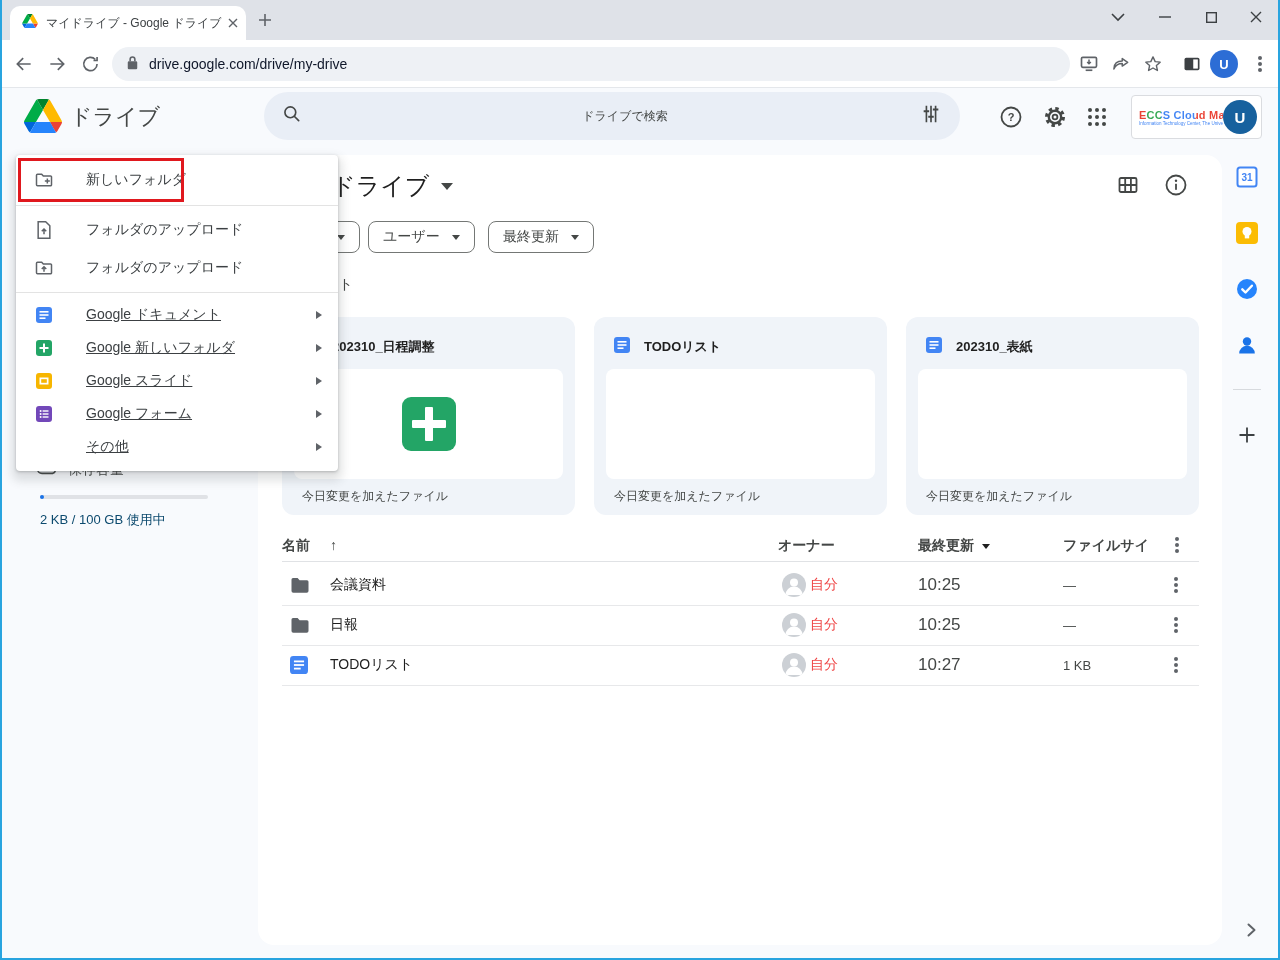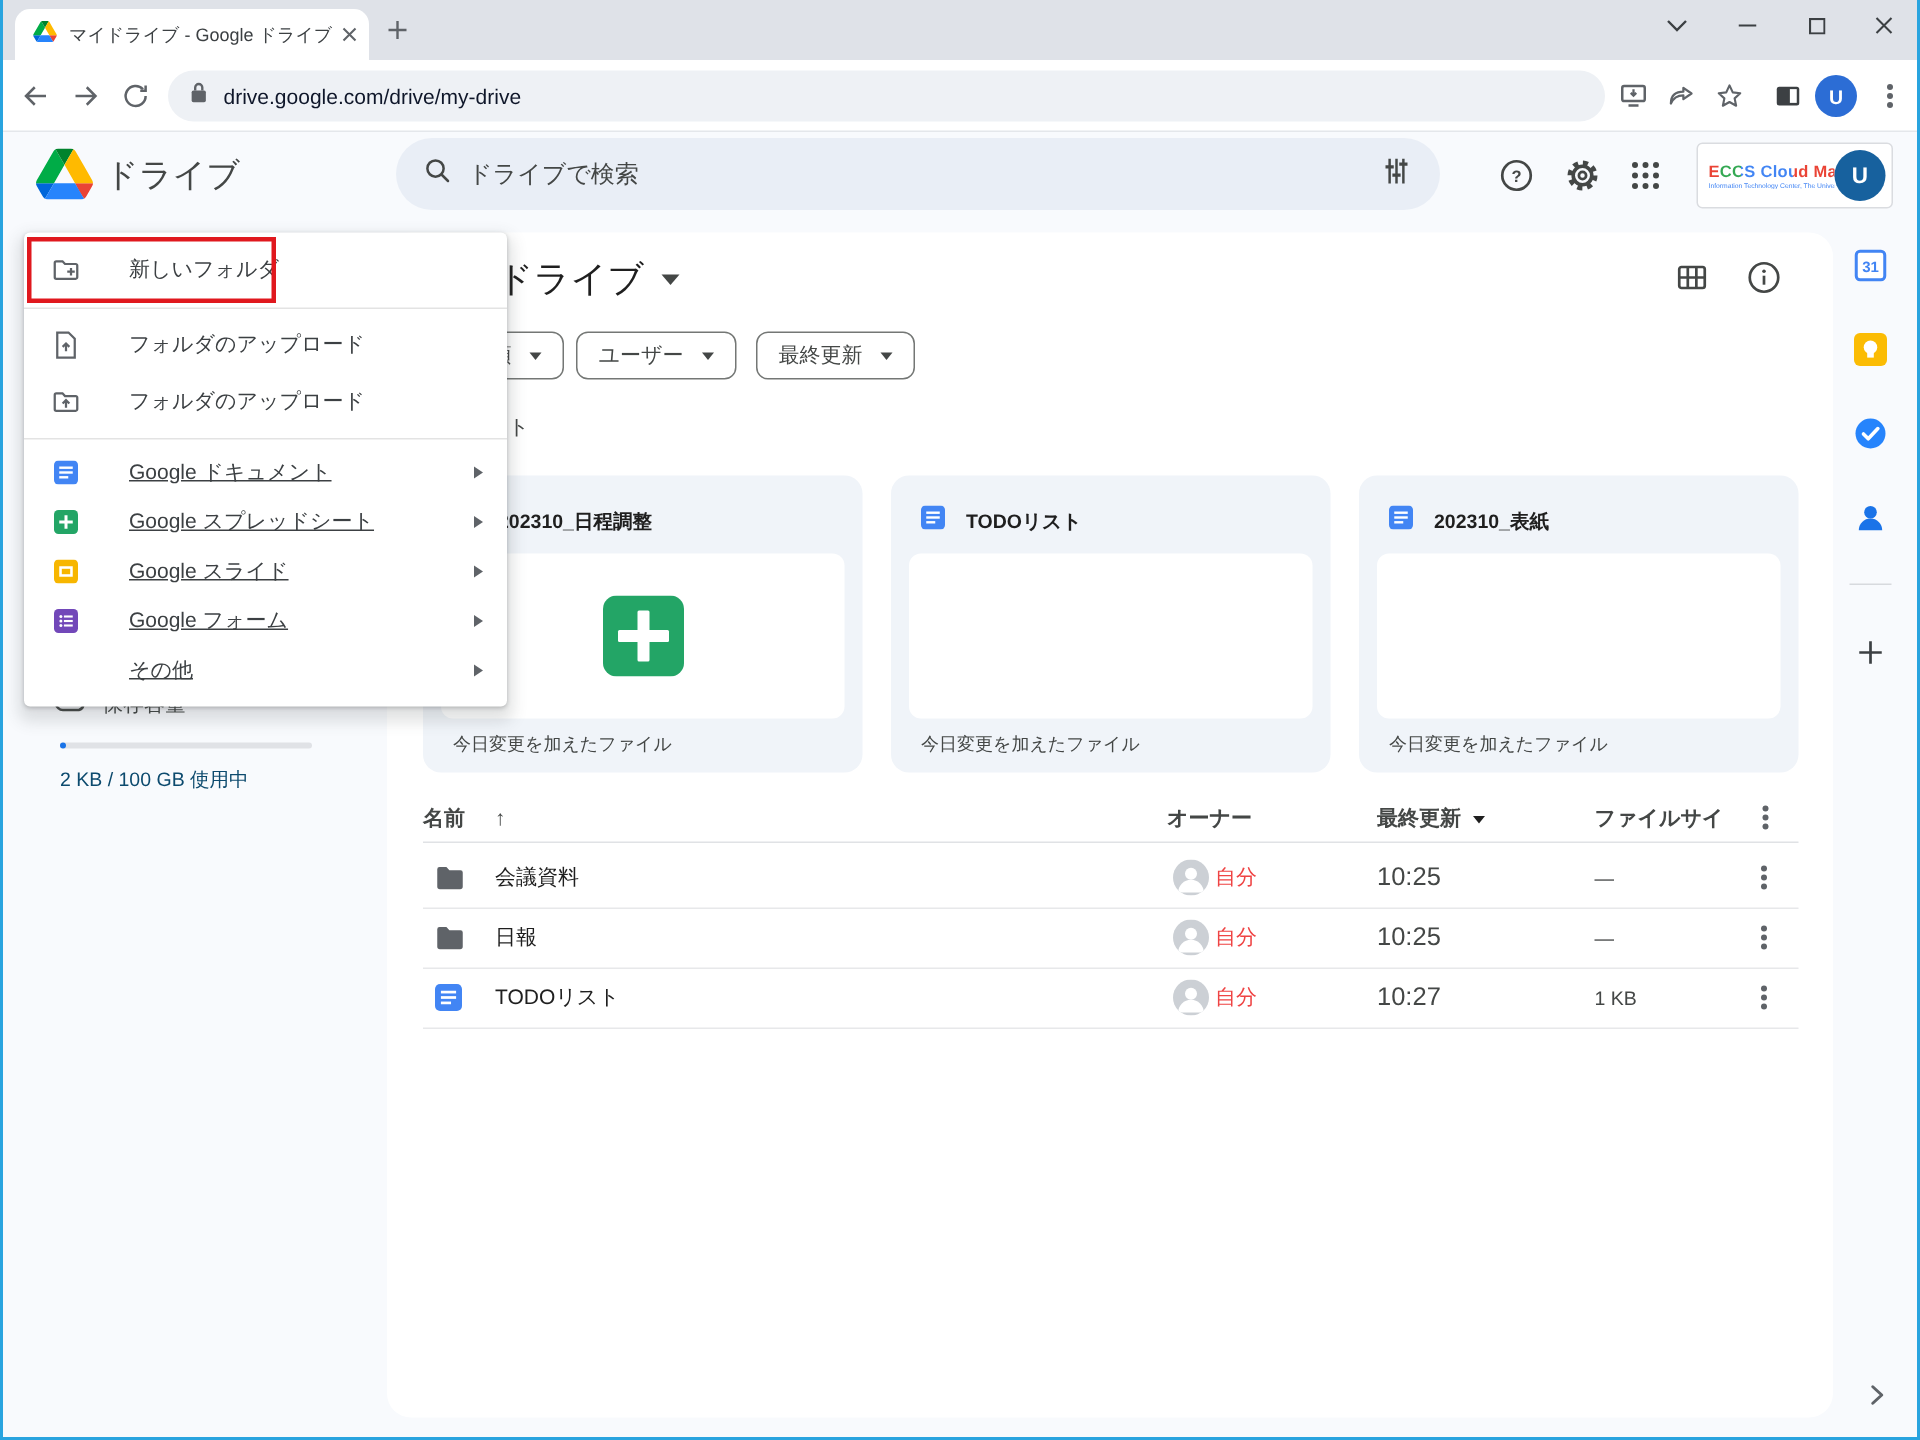--- a/index.html
+++ b/index.html
@@ -27,21 +27,21 @@
   .url{font-size:14px;color:#0f172a;margin-left:10px;}
   .tb-right{position:absolute;top:52px;width:24px;height:24px;}
   .avatar{border-radius:50%;color:#fff;display:flex;align-items:center;justify-content:center;font-weight:bold;}
   #tb-avatar{position:absolute;left:1210px;top:50px;width:28px;height:28px;background:#2c6dd5;font-size:13px;}
   .vdots{width:4px;height:4px;border-radius:50%;background:#5f6368;box-shadow:0 -6px 0 #5f6368,0 6px 0 #5f6368;}
   
   .drive-header{position:absolute;left:0;top:88px;width:1280px;height:58px;background:#f8fafd;}
   .drive-name{position:absolute;left:70px;top:102px;font-size:22px;color:#444746;}
   .searchbar{position:absolute;left:264px;top:92px;width:696px;height:48px;border-radius:24px;
              background:#e9eef6;display:flex;align-items:center;padding:0 18px;box-sizing:border-box;}
-  .search-ph{font-size:16px;color:#444746;margin-left:10px;flex:1;}
+  .search-ph{font-size:12px;color:#444746;margin-left:28px;flex:1;text-align:center;}
   .hd-ic{position:absolute;top:105px;width:24px;height:24px;}
   .eccs-card{position:absolute;left:1131px;top:95px;width:131px;height:44px;background:#fff;
              border:1px solid #dadce0;border-radius:4px;display:flex;align-items:center;
              padding:0 4px 0 7px;box-sizing:border-box;}
   .eccs-txt{flex:1;min-width:0;}
   .eccs-title{font-size:11px;font-weight:bold;white-space:nowrap;letter-spacing:.2px;color:#ea4335;}
   @supports (-webkit-background-clip:text){
     .eccs-title{background:linear-gradient(90deg,#ea4335 0 9%,#34a853 9% 26%,#4285f4 26% 39%,#4285f4 39% 67%,#ea4335 67% 100%);
                 -webkit-background-clip:text;background-clip:text;color:transparent;}
   }
@@ -50,21 +50,21 @@
   
   .storage-label{position:absolute;left:68px;top:461px;font-size:14px;color:#444746;}
   .storage-bar{position:absolute;left:40px;top:495px;width:168px;height:4px;border-radius:2px;background:#e0e2e6;}
   .storage-fill{width:4px;height:4px;border-radius:2px;background:#1a73e8;}
   .storage-usage{position:absolute;left:40px;top:511px;font-size:13px;color:#0c4a6e;}
   
   .main-card{position:absolute;left:258px;top:155px;width:964px;height:790px;background:#fff;border-radius:16px;}
   .page-title{position:absolute;left:282px;top:170px;font-size:24px;color:#1f1f1f;display:flex;align-items:center;gap:12px;}
   .caret-down{width:0;height:0;border-left:6px solid transparent;border-right:6px solid transparent;border-top:7px solid #444746;}
   .chip{position:absolute;top:221px;height:30px;border:1px solid #747775;border-radius:8px;background:#fff;
-        display:flex;align-items:center;gap:12px;padding:0 14px;font-size:14px;color:#444746;margin-left:16px;}
+        display:flex;align-items:center;gap:12px;padding:0 14px;font-size:14px;color:#444746;}
   .chip-caret{width:0;height:0;border-left:4.5px solid transparent;border-right:4.5px solid transparent;border-top:5px solid #444746;}
   .suggested{position:absolute;left:282px;top:276px;font-size:14px;color:#444746;}
   .fcard{position:absolute;top:317px;width:293px;height:198px;background:#f0f4f9;border-radius:12px;}
   .fcard-head{display:flex;align-items:center;gap:14px;padding:20px 16px 0 20px;}
   .fcard-title{font-size:13px;font-weight:bold;color:#1f1f1f;white-space:nowrap;overflow:hidden;}
   .fcard-prev{position:absolute;left:12px;right:12px;top:52px;height:110px;background:#fff;border-radius:8px;
               display:flex;align-items:center;justify-content:center;}
   .fcard-foot{position:absolute;left:20px;bottom:10px;font-size:12px;color:#444746;}
   
   .th{position:absolute;top:537px;font-size:14px;color:#444746;font-weight:bold;}
@@ -495,21 +495,21 @@
     <span class="mi-arrow"></span>
   </div>
   <div class="mi h33">
     <span class="mi-icon">
       <svg width="16" height="16" viewBox="0 0 16 16">
           <rect width="16" height="16" rx="3" fill="#23a566"></rect>
           <rect x="7" y="3.5" width="2" height="9" fill="#fff"></rect>
           <rect x="3.5" y="7" width="9" height="2" fill="#fff"></rect>
         </svg>
     </span>
-    <span>Google スプレッドシート</span>
+    <span>Google 新しいフォルダ</span>
     <span class="mi-arrow"></span>
   </div>
   <div class="mi h33">
     <span class="mi-icon">
       <svg width="16" height="16" viewBox="0 0 16 16">
           <rect width="16" height="16" rx="3" fill="#f7b600"></rect>
           <rect x="3.5" y="4.5" width="9" height="7" fill="#fff"></rect>
           <rect x="5.2" y="6.2" width="5.6" height="3.6" fill="#f7b600"></rect>
         </svg>
     </span>

